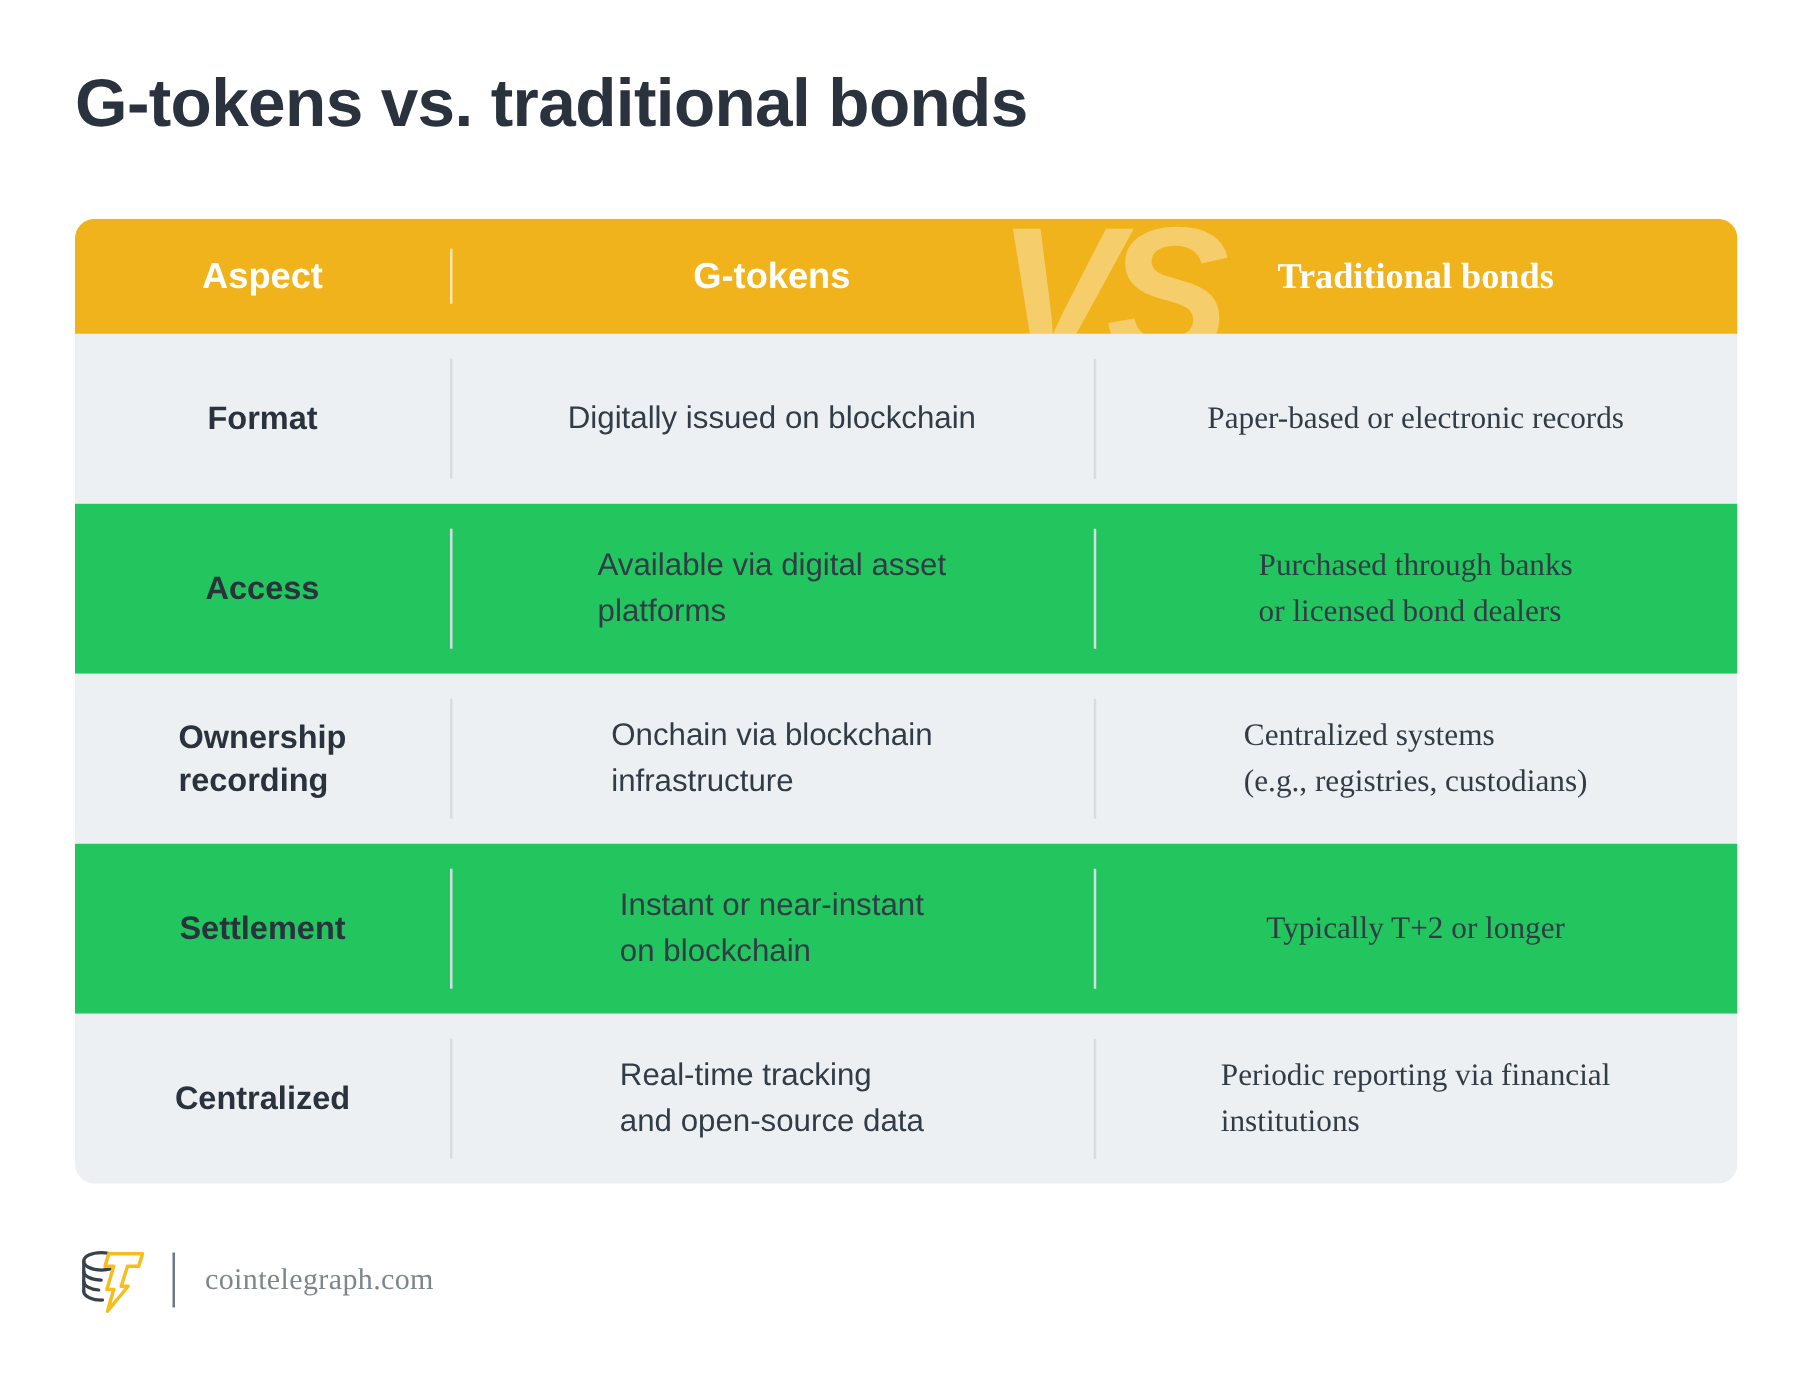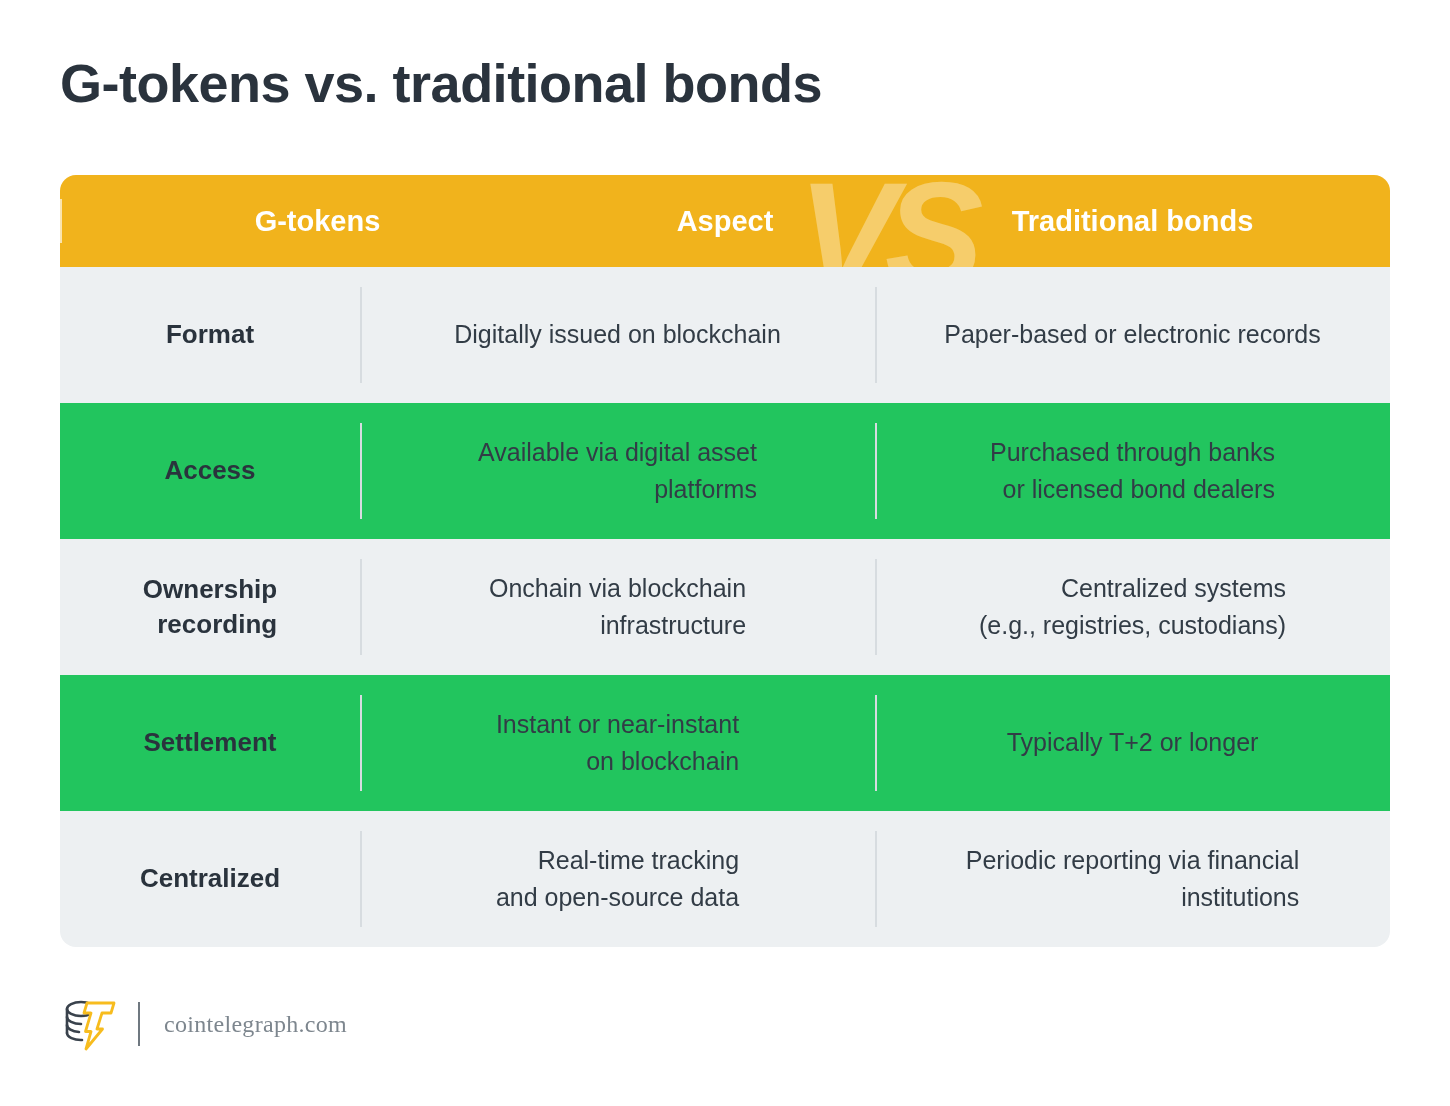--- a/index.html
+++ b/index.html
@@ -27,41 +27,41 @@
     position: relative; height: 92px; background: #f1b31c;
     display: flex; overflow: hidden;
   }
   .thead .hcell {
     display: flex; align-items: center; justify-content: center;
     color: #ffffff; font-weight: 700; font-size: 29px;
     position: relative; z-index: 2;
   }
   .col-a { width: 300px; }
   .col-b { width: 515px; }
-  .col-c { width: 515px; }
+  .col-c { width: 515px; font-family: Liberation Serif, serif; }
   .thead .hcell.col-b::before {
     content: ""; position: absolute; left: 0; top: 24px; bottom: 24px;
     width: 2px; background: rgba(255,255,255,0.65);
   }
   .vs-watermark {
     position: absolute; left: 738px; top: -14px; z-index: 1;
     font-size: 148px; font-weight: 800; font-style: italic;
     letter-spacing: -12px; line-height: 1;
     color: rgba(255,255,255,0.35);
     user-select: none;
   }
 
   .trow {
     display: flex; min-height: 136px; background: #22c55e;
     align-items: stretch;
   }
   .trow.alt { background: #edf0f2; }
   .trow .cell {
     display: flex; align-items: center; justify-content: center;
-    text-align: right; position: relative;
+    text-align: left; position: relative;
     font-size: 25px; line-height: 1.5; color: #323c46;
     white-space: pre-line; padding: 14px 36px; box-sizing: border-box;
   }
   .trow .cell.aspect { font-weight: 700; color: #2a333d; font-size: 26px; line-height: 1.35; }
   .trow .cell.col-b::before,
   .trow .cell.col-c::before {
     content: ""; position: absolute; left: 0; top: 20px; bottom: 20px;
     width: 2px; background: #d7dce0;
   }
 
@@ -79,22 +79,22 @@
 </head>
 <body>
 
 <div class="canvas">
 
   <h1 class="page-title">G-tokens vs. traditional bonds</h1>
 
   <div class="cmp-table">
 
     <div class="thead">
+      <div class="hcell col-a">Aspect</div>
       <div class="hcell col-b">G-tokens</div>
-      <div class="hcell col-a">Aspect</div>
       <div class="hcell col-c">Traditional bonds</div>
       <div class="vs-watermark">VS</div>
     </div>
 
     <div class="trow alt">
       <div class="cell aspect col-a">Format</div>
       <div class="cell col-b">Digitally issued on blockchain</div>
       <div class="cell col-c">Paper-based or electronic records</div>
     </div>
 

